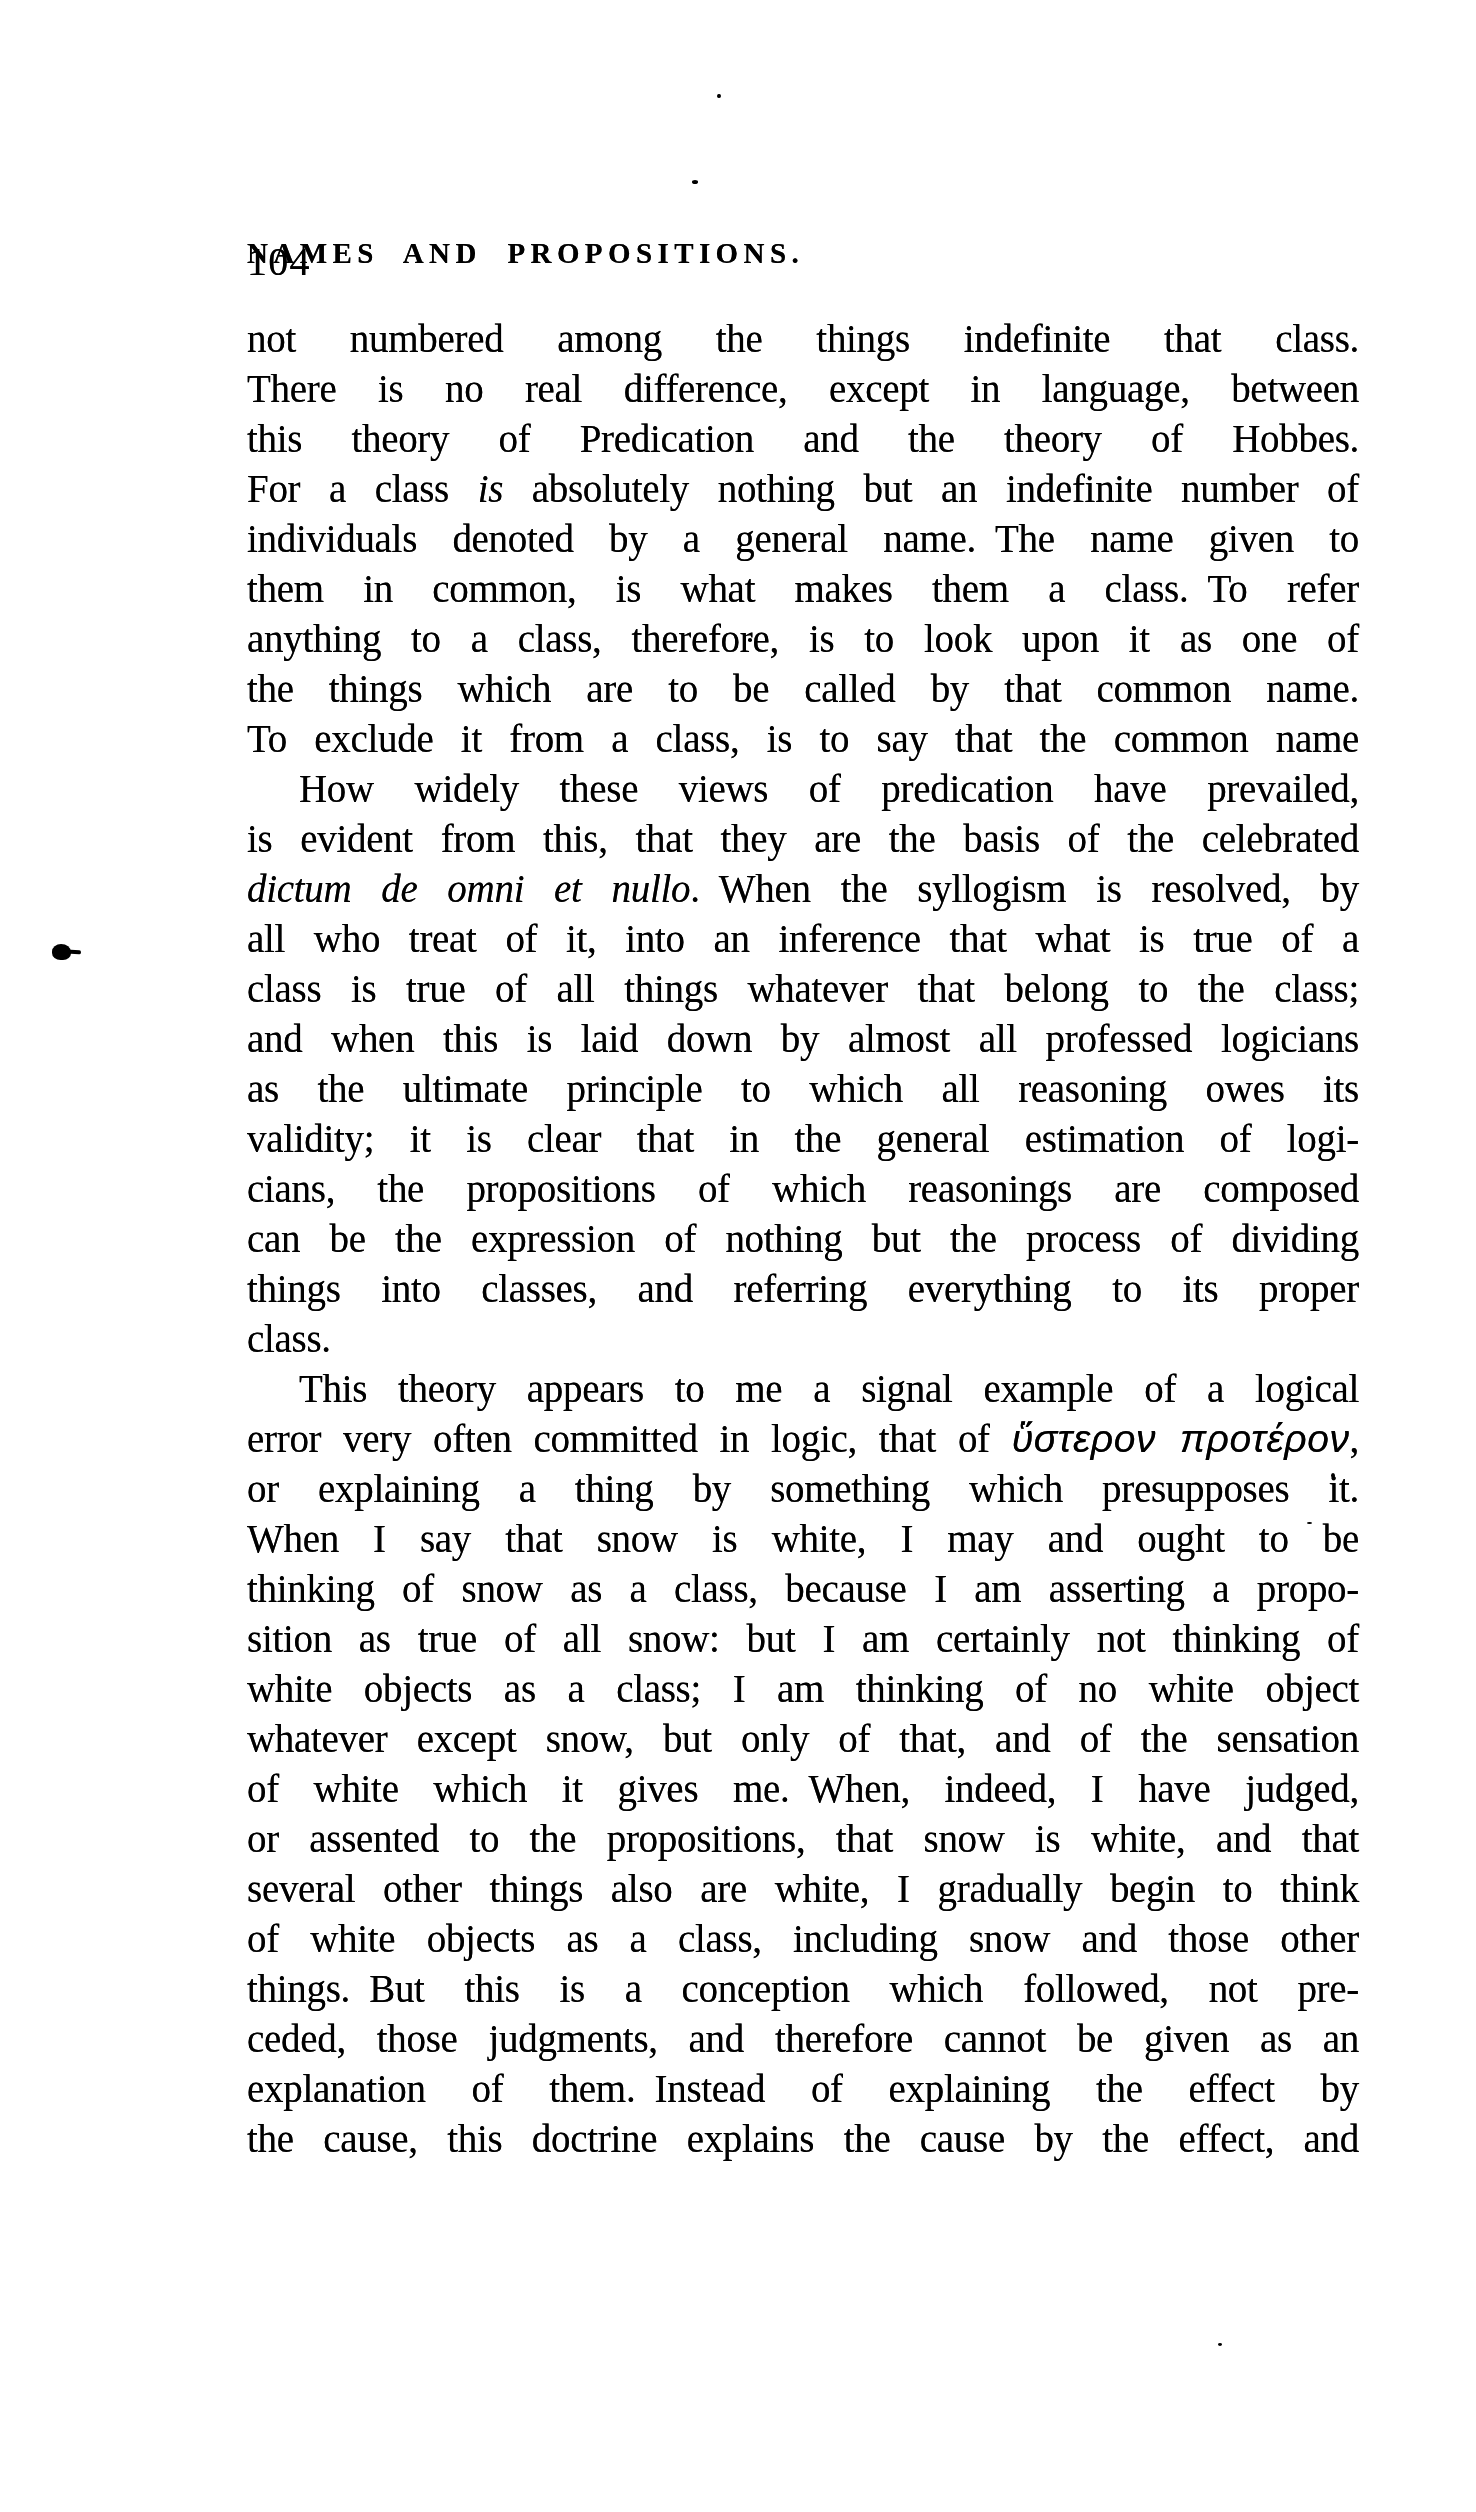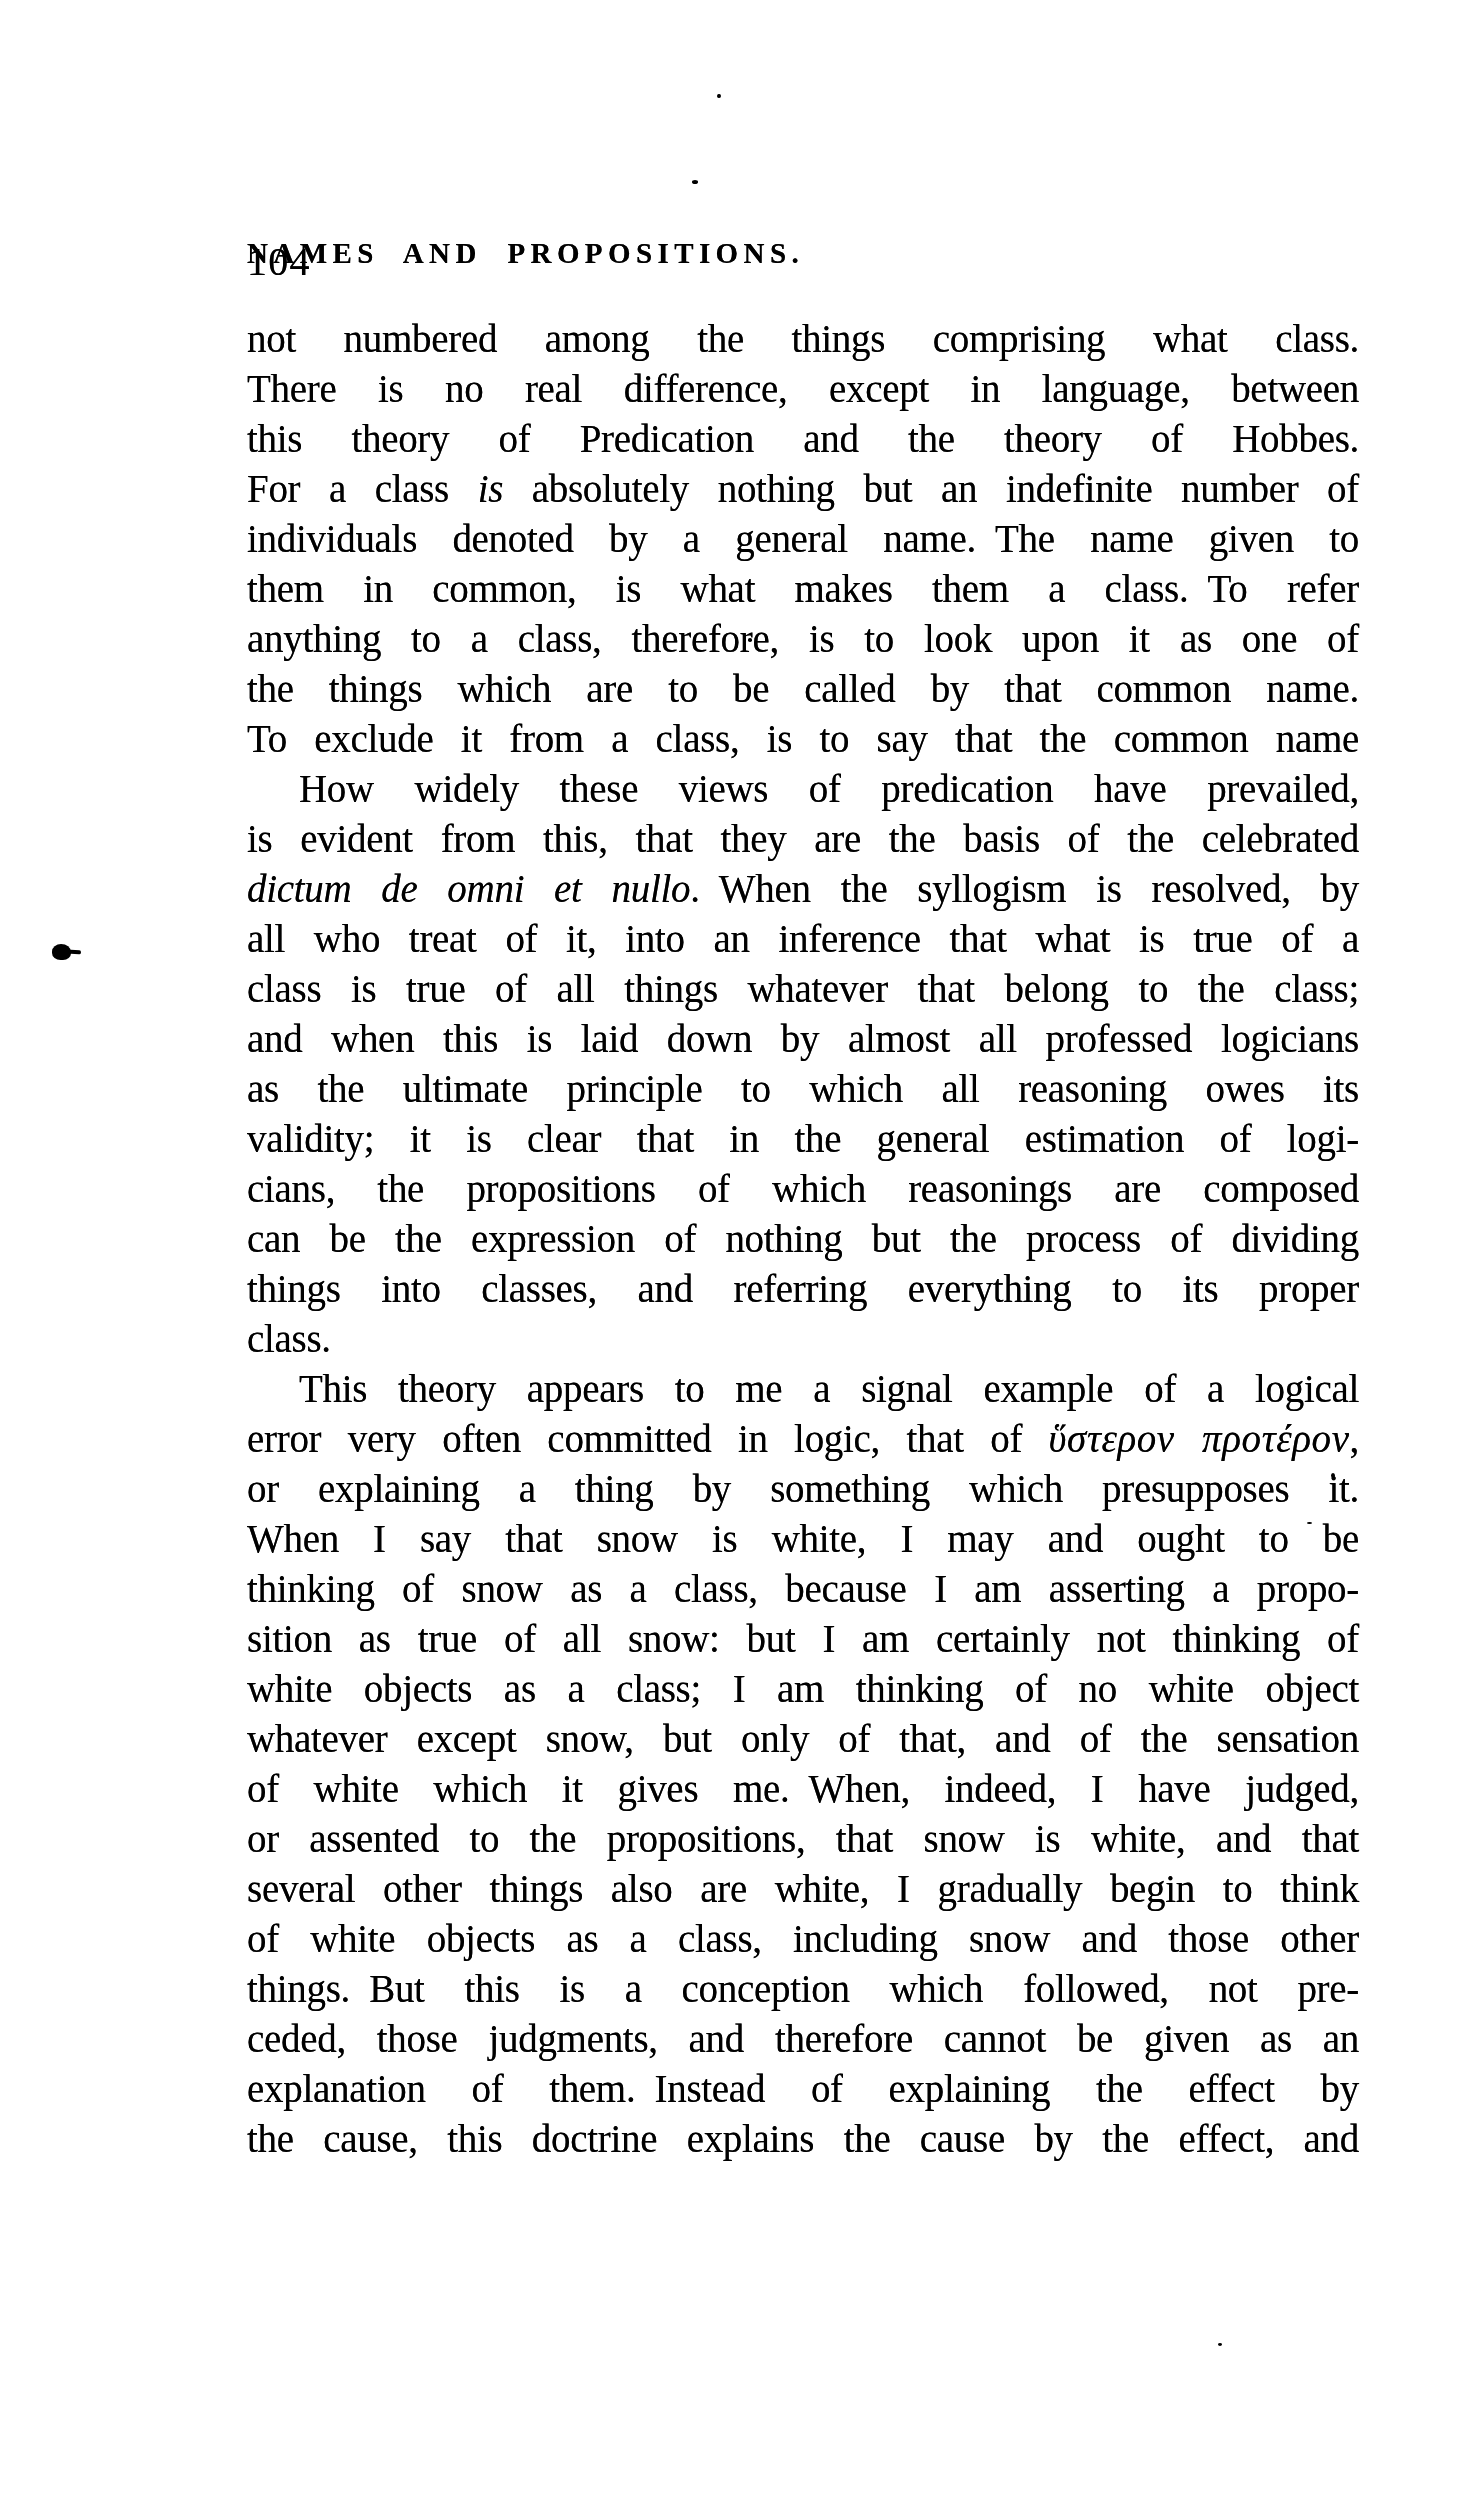--- a/index.html
+++ b/index.html
@@ -56,21 +56,21 @@
   }
   .line.left {
     text-align: left;
     text-align-last: left;
   }
   .line.indent { text-indent: 52px; }
 
   .italic { font-style: italic; }
   .italic-greek {
     font-style: italic;
-    font-family: Liberation Serif, serif;
+    font-family: Liberation Sans, sans-serif;
     letter-spacing: 0.6px;
   }
 
   
   .artifact {
     position: absolute;
     background: #000;
     border-radius: 50%;
   }
   .ink-blot { border-radius: 55% 60% 48% 52%; }
@@ -91,21 +91,21 @@
 
 <div class="page">
 
   <header class="header">
     <span class="page-number">104</span>
     <div class="running-title">NAMES AND PROPOSITIONS.</div>
   </header>
 
   <main class="body-text" id="body-text">
       <div class="paragraph">
-        <div class="line"><span>not numbered among the things comprising what class.</span></div>
+        <div class="line"><span>not numbered among the things indefinite that class.</span></div>
         <div class="line"><span>There is no real difference, except in language, between</span></div>
         <div class="line"><span>this theory of Predication and the theory of Hobbes.</span></div>
         <div class="line"><span>For a class </span><span class="italic">is</span><span> absolutely nothing but an indefinite number of</span></div>
         <div class="line"><span>individuals denoted by a general name. The name given to</span></div>
         <div class="line"><span>them in common, is what makes them a class. To refer</span></div>
         <div class="line"><span>anything to a class, therefore, is to look upon it as one of</span></div>
         <div class="line"><span>the things which are to be called by that common name.</span></div>
         <div class="line"><span>To exclude it from a class, is to say that the common name</span></div>
       </div>
       <div class="paragraph">

